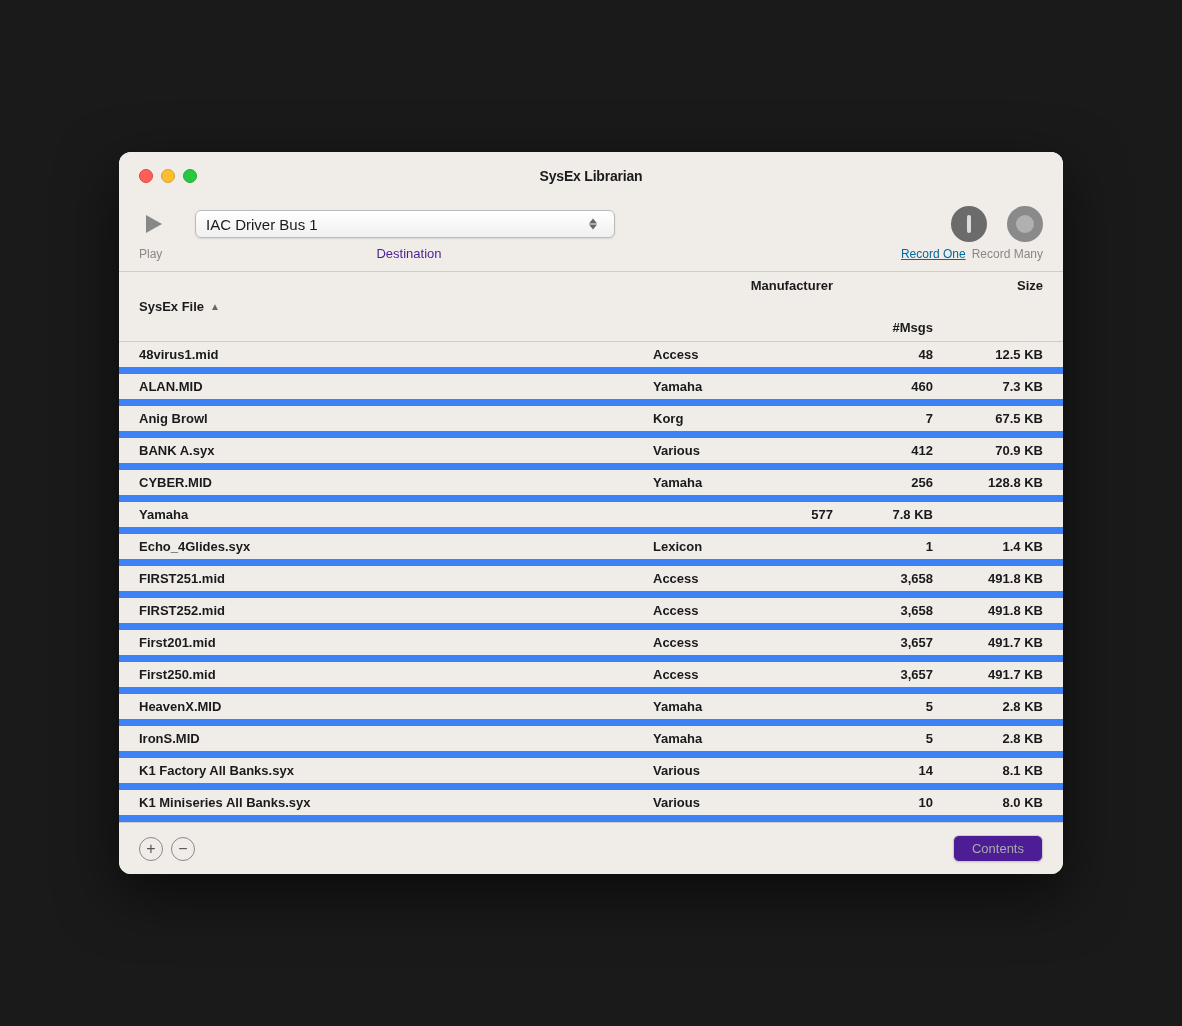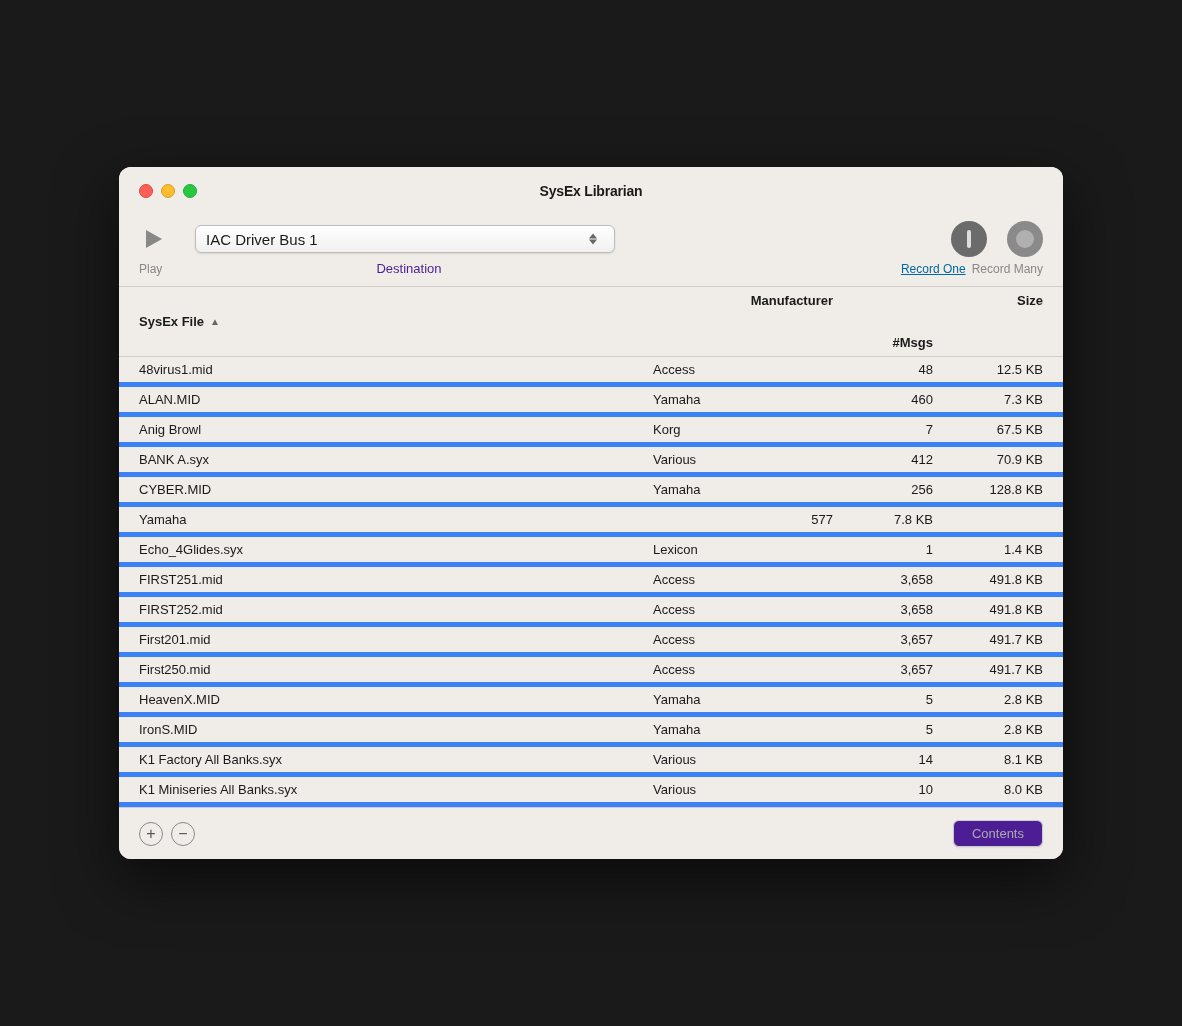--- a/index.html
+++ b/index.html
@@ -184,22 +184,23 @@
 
     .table-body {
       overflow-y: auto;
       max-height: 500px;
     }
 
     .table-row {
       display: grid;
       grid-template-columns: 1fr 180px 100px 110px;
       padding: 5px 20px;
-      border-bottom: 5px solid #3b82f6;
-      cursor: pointer;
+      border-bottom: 7px solid #3b82f6;
+      cursor: pointer;
+      font-weight: bold;
     }
 
     .td {
       font-size: 13px;
       color: #1a1a1a;
     }
 
     .td.filename { }
     .td.manufacturer { }
     .td.msgs { text-align: right; }

